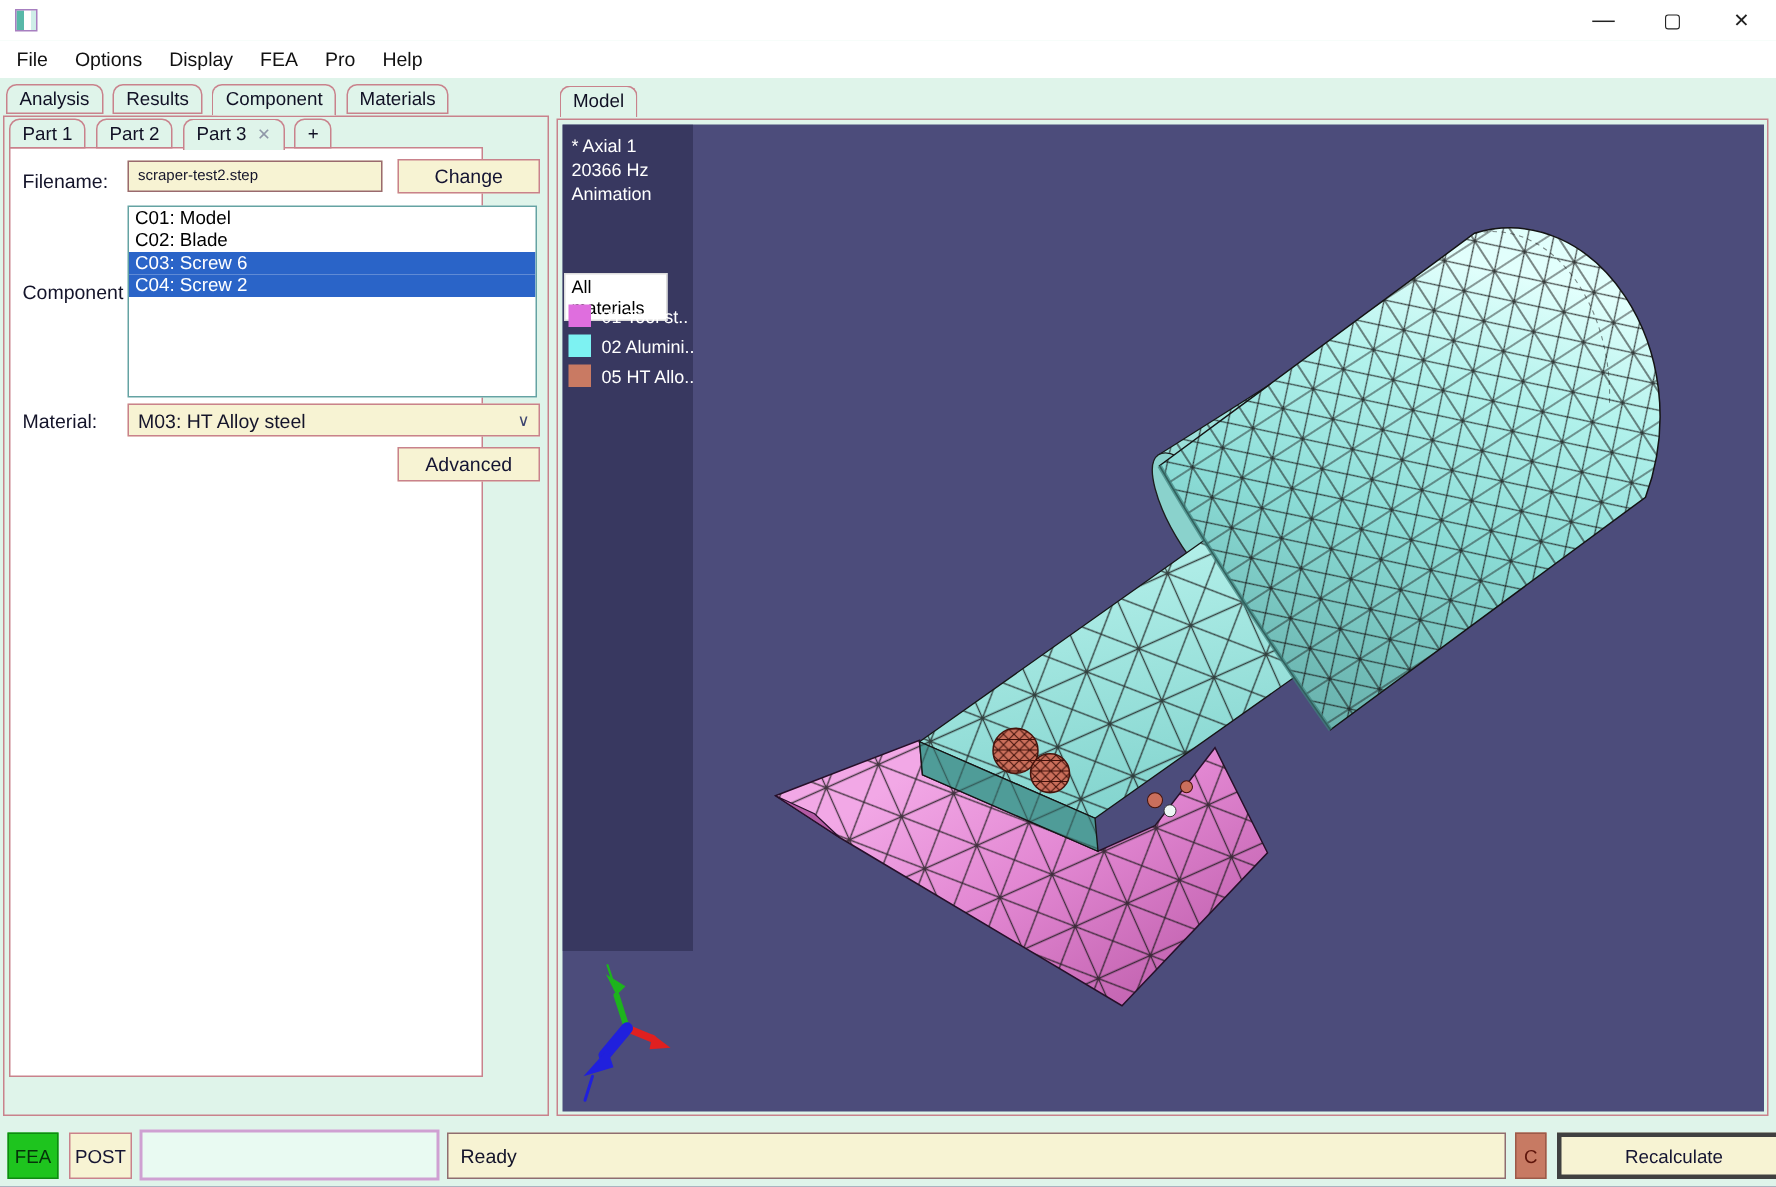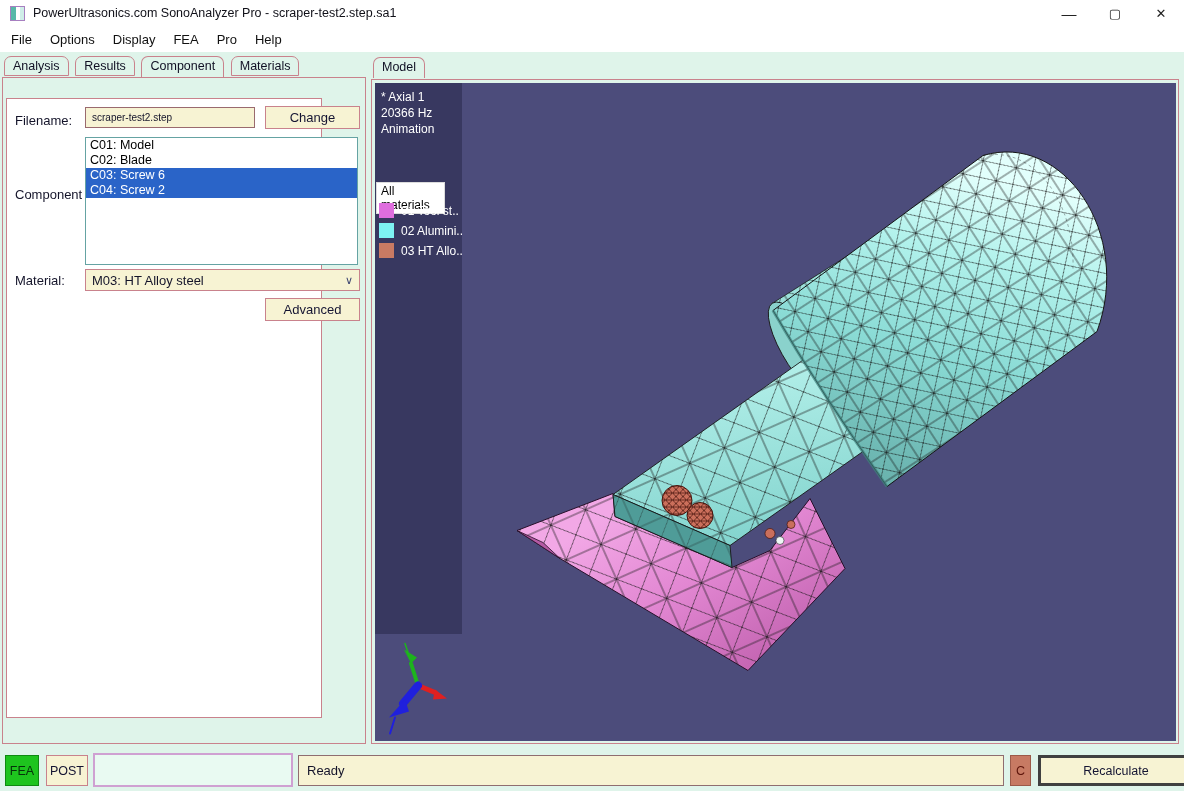--- a/index.html
+++ b/index.html
@@ -68,21 +68,20 @@
   .c-btn     { left:1010px; top:755px; width:21px; height:31px; background:#c77a63; border:1px solid #9c5a49; color:#5e150b; }
   .recalc-btn{ left:1038px; top:755px; width:156px; height:31px; background:#f7f3d3; border:3px solid #404040; color:#141432; }
 </style>
 </head>
 <body>
 
 <div class="app">
 
   <div class="titlebar">
     <div class="app-icon"></div>
-    <div class="title-text">PowerUltrasonics.com SonoAnalyzer Pro - scraper-test2.step.sa1</div>
     <div class="winbtns">
       <div class="winbtn min">—</div>
       <div class="winbtn">▢</div>
       <div class="winbtn">✕</div>
     </div>
   </div>
 
   <div class="menubar">
     <span class="menu-item">File</span>
     <span class="menu-item">Options</span>
@@ -93,20 +92,26 @@
   </div>
 
   <div class="tabrow1">
     <span class="tab inactive">Analysis</span>
     <span class="tab inactive">Results</span>
     <span class="tab active">Component</span>
     <span class="tab inactive">Materials</span>
   </div>
 
   <div class="dim-page">
+    <div class="partrow">
+      <span class="tab inactive">Part 1</span>
+      <span class="tab inactive">Part 2</span>
+      <span class="tab active"><span>Part 3</span><span class="close-x">✕</span></span>
+      <span class="tab inactive">+</span>
+    </div>
 
     <div class="part-page">
       <div class="fld-label" style="left:8px; top:14px;">Filename:</div>
       <input class="text-input" style="left: 78px; top: 8px; width: 170px; height: 21px;" value="scraper-test2.step">
       <div class="btn" style="left:258px; top:7px; width:95px; height:23px;">Change</div>
 
       <div class="fld-label" style="left:8px; top:88px;">Component</div>
       <div class="listbox">
         <div class="list-item">C01: Model</div>
         <div class="list-item">C02: Blade</div>
@@ -219,21 +224,21 @@
       <div class="legend-row" style="top:120px;">
         <span class="legend-swatch" style="background: rgb(223, 110, 222);"></span>
         <span class="legend-label">01 Tool st..</span>
       </div>
       <div class="legend-row" style="top:140px;">
         <span class="legend-swatch" style="background: rgb(125, 242, 242);"></span>
         <span class="legend-label">02 Alumini..</span>
       </div>
       <div class="legend-row" style="top:160px;">
         <span class="legend-swatch" style="background: rgb(201, 122, 99);"></span>
-        <span class="legend-label">03 HT Allo..</span>
+        <span class="legend-label">05 HT Allo..</span>
       </div>
     </div>
   </div>
 
   <div class="sbtn fea-btn">FEA</div>
   <div class="sbtn post-btn">POST</div>
   <input class="sbtn status-input text-input" style="left: 93px; top: 753px; width: 200px; height: 34px; background: rgb(233, 250, 242); border: 2px solid rgb(207, 160, 210);" value="">
   <div class="ready-bar">Ready</div>
   <div class="sbtn c-btn">C</div>
   <div class="sbtn recalc-btn">Recalculate</div>

